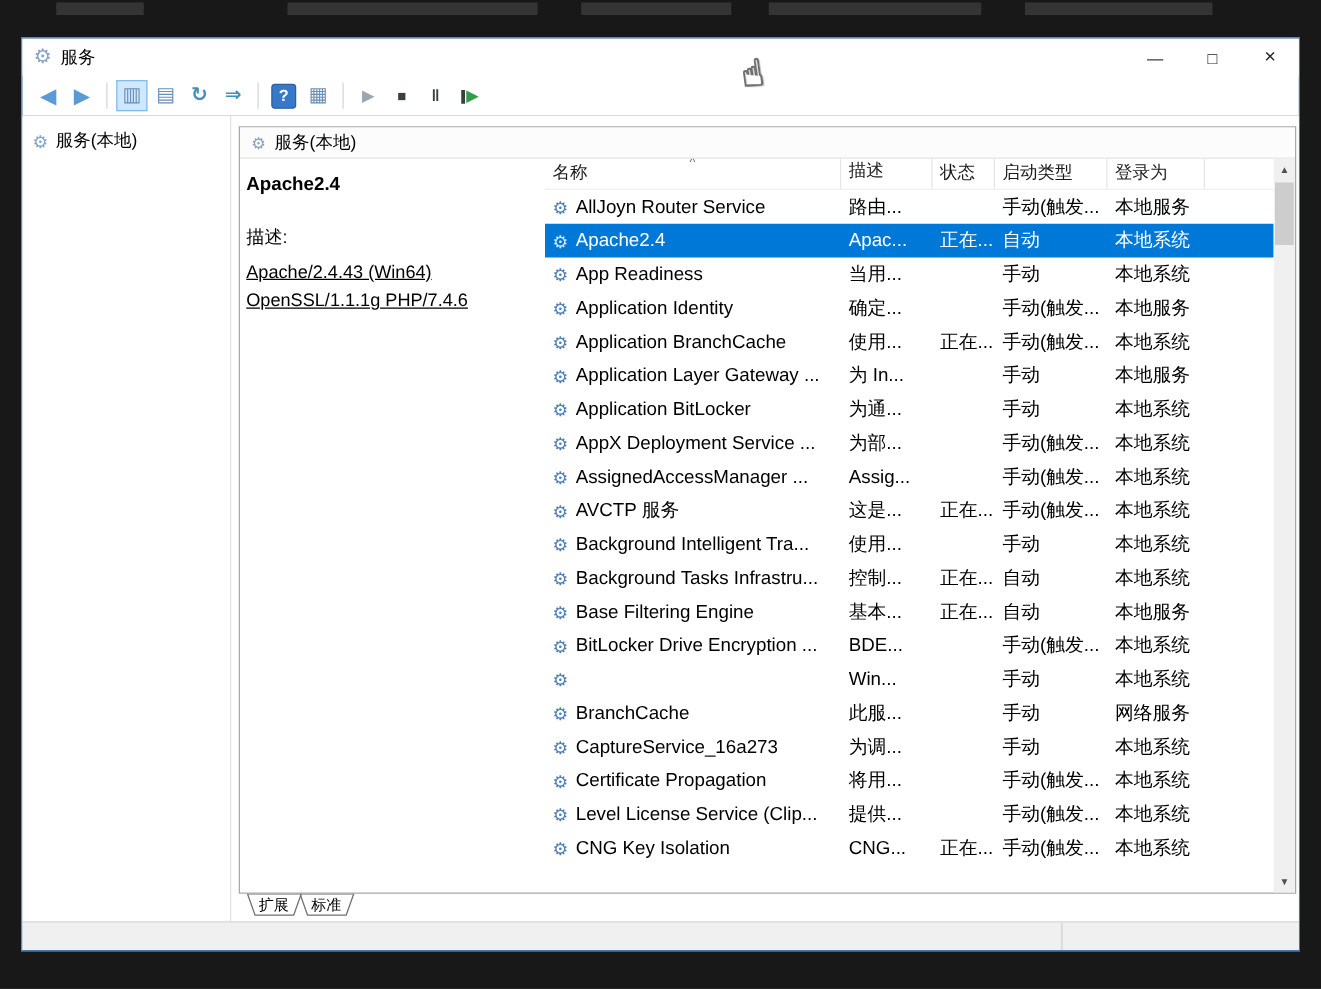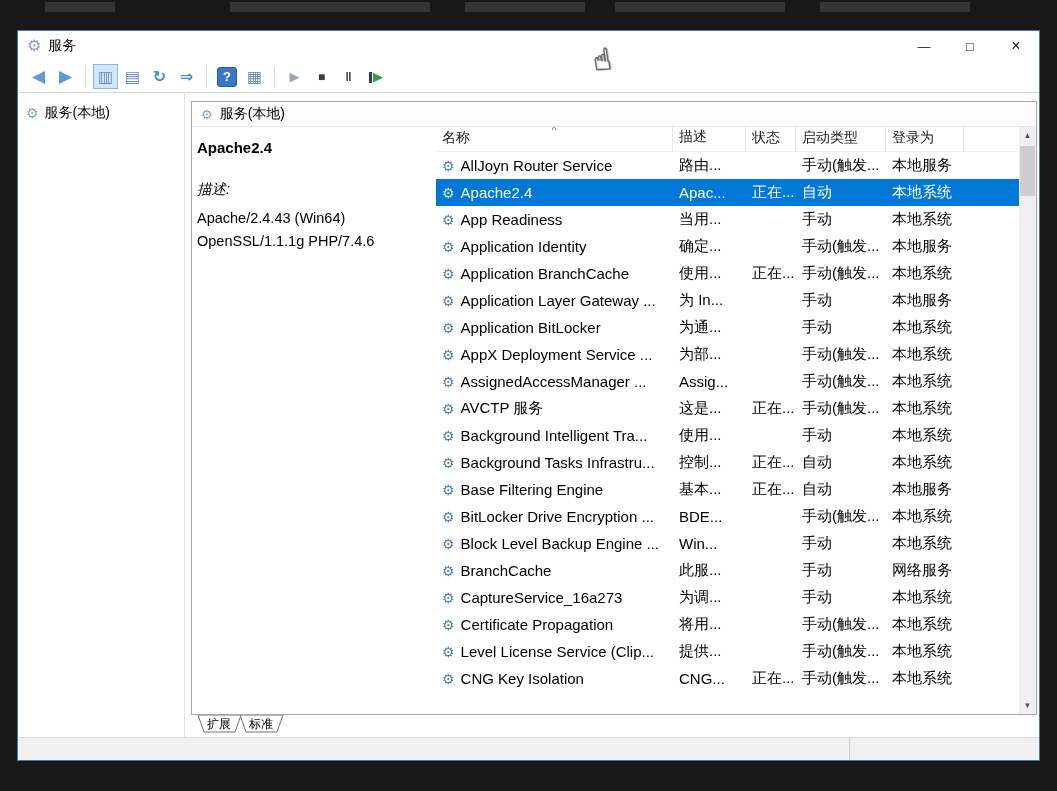--- a/index.html
+++ b/index.html
@@ -60,22 +60,22 @@
                  background: #fcfcfc; border-bottom: 1px solid #e6e6e6; font-size: 14px; }
   .hdr-gear { color: #86a3c3; font-size: 13px; line-height: 1; }
 
   .main-body { flex: 1 1 auto; display: flex; min-height: 0; position: relative; }
 
   
   .detail-pane { width: 244px; flex: 0 0 auto; padding: 12px 14px 0 5px; font-size: 14.5px; }
   .svc-name { font-weight: bold; font-size: 15px; margin-bottom: 24px; }
   .svc-links { line-height: 21px; margin-bottom: 42px; }
   .svc-link { color: #2b7bb9; text-decoration: underline; }
-  .desc-label { margin-bottom: 8px; font-style: italic; }
-  .desc-text { line-height: 23px; width: 228px; }
+  .desc-label { margin-bottom: 8px; }
+  .desc-text { line-height: 23px; width: 228px; text-decoration: underline; }
 
   
   .list-pane { flex: 1 1 auto; min-width: 0; position: relative; padding-right: 17px; display: flex; flex-direction: column; }
   .list-header-row { height: 25px; flex: 0 0 auto; display: flex; font-size: 14px; color: #1a1a1a;
                      border-bottom: 1px solid #f0f0f0; }
   .hcol { display: flex; align-items: flex-end; padding: 0 6px 4px 6px; border-right: 1px solid #e6e6e6;
           position: relative; white-space: nowrap; overflow: hidden; }
   .sort-caret { position: absolute; top: -2px; left: 50%; transform: translateX(-50%); font-size: 10px; color: #666; }
   .c-name { width: 237px; } .c-desc { width: 73px; align-items: center; } .c-status { width: 50px; }
   .c-startup { width: 90px; } .c-logon { width: 78px; }
@@ -330,21 +330,20 @@
                     <span>BitLocker Drive Encryption ...</span>
                   </div>
                   <div class="cell c-desc">BDE...</div>
                   <div class="cell c-status"></div>
                   <div class="cell c-startup">手动(触发...</div>
                   <div class="cell c-logon">本地系统</div>
                 </div>
                 <div class="lrow">
                   <div class="cell c-name">
                     <span class="gear">⚙</span>
-                    <span>Block Level Backup Engine ...</span>
                   </div>
                   <div class="cell c-desc">Win...</div>
                   <div class="cell c-status"></div>
                   <div class="cell c-startup">手动</div>
                   <div class="cell c-logon">本地系统</div>
                 </div>
                 <div class="lrow">
                   <div class="cell c-name">
                     <span class="gear">⚙</span>
                     <span>BranchCache</span>

